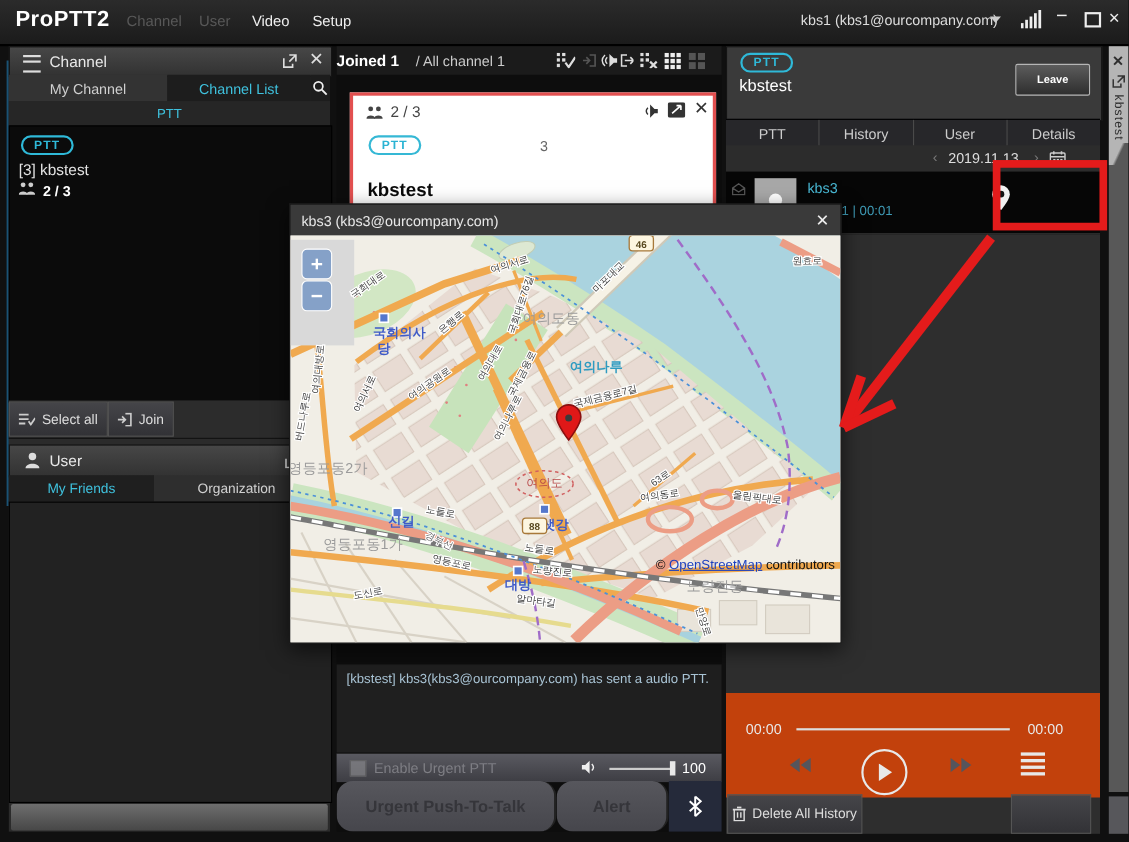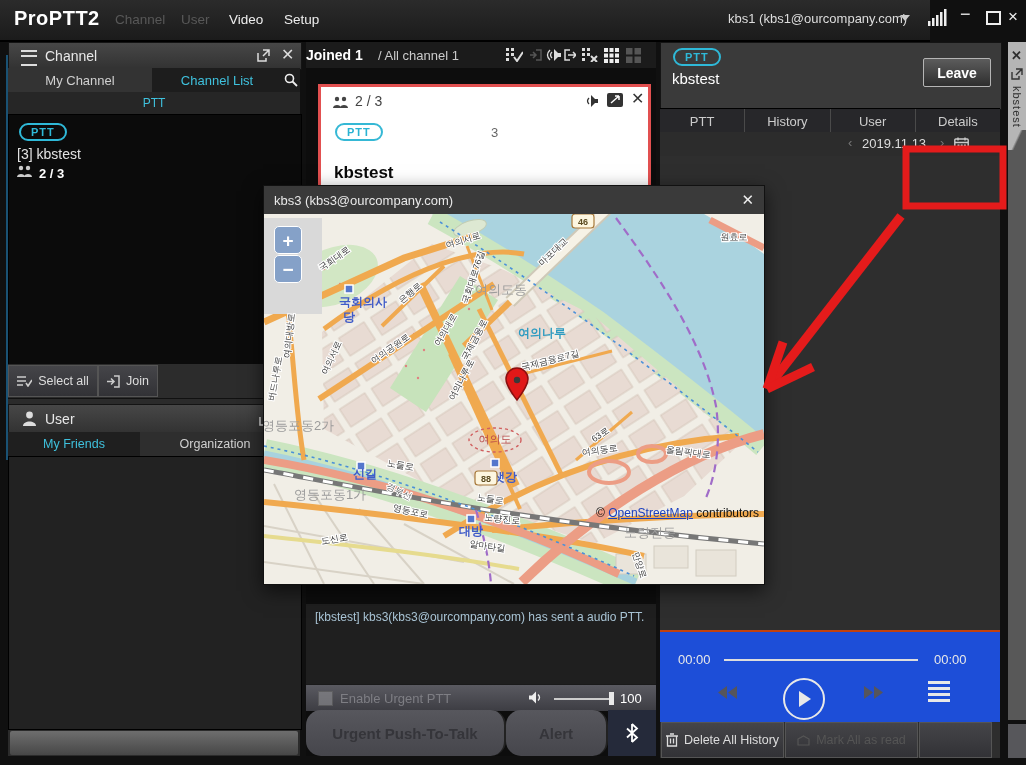--- a/index.html
+++ b/index.html
@@ -1,21 +1,21 @@
 <!DOCTYPE html>
 <html><head>
 <meta charset="utf-8">
 <style>
   html,body{margin:0;padding:0;}
   body{width:1026px;height:765px;position:relative;overflow:hidden;background:#101010;
        font-family:"Liberation Sans",sans-serif;font-size:13px;color:#ddd;}
   .abs{position:absolute;}
   svg{display:block;}
   
-  .topbar{left:0;top:0;width:930px;height:40px;background:linear-gradient(#2b2b2b,#1b1b1b);border-bottom:2px solid #000;text-align:center;}
+  .topbar{left:0;top:0;width:1026px;height:40px;background:linear-gradient(#2b2b2b,#1b1b1b);border-bottom:2px solid #000;text-align:center;}
   .logo{left:14px;top:7px;font-size:20px;font-weight:bold;color:#fff;letter-spacing:.5px;}
   .menu{top:12px;font-size:13.5px;}
   .menu.dim{color:#585858;}
   .menu.lit{color:#eee;}
   .account{left:728px;top:11px;color:#ddd;}
   .caret{width:0;height:0;border-left:5px solid transparent;border-right:5px solid transparent;border-top:6px solid #ccc;}
   
   .phead{background:linear-gradient(#474747,#323232);border:1px solid #141414;}
   .ptitle{font-size:14px;color:#e8e8e8;}
   .tabbtn{display:flex;align-items:center;justify-content:center;font-size:13px;color:#d0d0d0;}
@@ -38,27 +38,27 @@
   .rowdark{background:#292929;border-top:1px solid #000;border-bottom:1px solid #000;}
   .msgarea{background:#1f1f1f;color:#a9c4d5;font-size:12px;}
   .urgrow{background:linear-gradient(#5a5a61,#3d3d43);border-top:1px solid #1a1a1a;}
   .disbtn{background:linear-gradient(#57575d,#46464c);color:#35353a;font-weight:bold;font-size:15px;
           display:flex;align-items:center;justify-content:center;border-right:2px solid #222;border-radius:15px;}
   .btcell{background:#252a3a;display:flex;align-items:center;justify-content:center;}
   .chkbox{width:13px;height:13px;background:#8b8b8f;border:1px solid #666;opacity:.65;}
   
   .rtop{background:#3a3a3a;border:1px solid #141414;}
   .leavebtn{background:linear-gradient(#5c5c5c,#2e2e2e);border:1px solid #b5b5b5;border-radius:2px;
-            color:#fff;font-weight:bold;font-size:14px;display:flex;align-items:center;justify-content:center;}
+            color:#fff;font-weight:bold;font-size:10px;display:flex;align-items:center;justify-content:center;}
   .rtabs{background:#27272a;border-top:1px solid #000;border-bottom:1px solid #000;display:flex;}
   .rtab{flex:1;display:flex;align-items:center;justify-content:center;font-size:13px;color:#ccc;border-right:1px solid #4a4a4a;}
   .daterow{background:#2c2c2c;color:#ddd;}
   .histlist{background:#060606;border-bottom:1px solid #333;}
   .avatar{background:#a8a8a8;display:flex;align-items:flex-end;justify-content:center;}
-  .player{background:#1d4ed8;border-top:2px solid #c2410c;}
+  .player{background:#c2410c;border-top:5px solid #c2410c;}
   .ptime{font-size:13px;color:#e8e8e8;}
   .pline{height:2px;background:#ddd;}
   .menu4 div{width:22px;height:2.5px;background:#e8e8e8;margin-bottom:3.5px;}
   .playcirc{width:38px;height:38px;border:2.5px solid #e8e8e8;border-radius:50%;display:flex;align-items:center;justify-content:center;}
   
   .striplight{background:#b5b5b5;}
   .stripdark{background:#585858;}
   .vtext{writing-mode:vertical-rl;font-size:11px;color:#2e2e2e;letter-spacing:1px;}
   
   .popup{left:263px;top:185px;width:500px;height:398px;background:#3a3a3a;border:1px solid #111;
@@ -334,20 +334,43 @@
           <rect x="0.8" y="2" width="13.4" height="11" rx="1" stroke="#ccc" stroke-width="1.4" fill="none"></rect>
           <path d="M1,5.5 h13 M4,0.5 v3 M11,0.5 v3" stroke="#ccc" stroke-width="1.4"></path>
           <g fill="#ccc">
             <rect x="3.5" y="7.5" width="2" height="2"></rect>
             <rect x="6.7" y="7.5" width="2" height="2"></rect>
             <rect x="9.9" y="7.5" width="2" height="2"></rect>
           </g>
         </svg>
     </span>
   </div>
+  <div class="abs histlist" style="left:0;top:114px;width:340px;height:56px">
+    <div>
+      <span class="abs" style="left:5px;top:10px">
+        <svg width="13" height="12">
+            <path d="M1,5 L6.5,1 L12,5 V11 H1 Z M1,5 L6.5,8.5 L12,5" stroke="#555" stroke-width="1.2" fill="none"></path>
+          </svg>
+      </span>
+      <span class="abs avatar" style="left:26px;top:6px;width:38px;height:38px">
+        <svg width="22" height="26">
+            <circle cx="11" cy="8" r="6" fill="#fff"></circle>
+            <path d="M0,26 c0,-10 22,-10 22,0 z" fill="#fff"></path>
+          </svg>
+      </span>
+      <span class="abs" style="left:74px;top:7px;color:#49b8d4">kbs3</span>
+      <span class="abs" style="left:105px;top:28px;font-size:12px;color:#3f9ab5">1 | 00:01</span>
+      <span class="abs" style="left:240px;top:12px">
+        <svg width="20" height="24">
+            <path d="M10,23 C10,23 2,13.5 2,8.5 A8,8 0 1 1 18,8.5 C18,13.5 10,23 10,23 Z" fill="#f2f2f2"></path>
+            <circle cx="10" cy="8.5" r="3" fill="#141414"></circle>
+          </svg>
+      </span>
+    </div>
+  </div>
 
   <div class="abs player" style="left:0;top:588px;width:340px;height:90px">
     <span class="abs ptime" style="left:18px;top:20px">00:00</span>
     <span class="abs pline" style="left:64px;top:27px;width:194px"></span>
     <span class="abs ptime" style="left:274px;top:20px">00:00</span>
     <span class="abs" style="left:58px;top:54px">
       <svg width="20" height="13">
           <g fill="#55555c">
             <polygon points="9,0 9,13 0,6.5"></polygon>
             <polygon points="19,0 19,13 10,6.5"></polygon>
@@ -374,26 +397,20 @@
         <div></div>
       </span>
   </div>
 
   <div class="abs btn" style="left:1px;top:680px;width:121px;height:34px">
     <svg width="12" height="14">
         <path d="M0,3 h12 M4,1 h4" stroke="#ddd" stroke-width="1.5"></path>
         <path d="M1.5,3 v10 h9 v-10 M4.5,5.5 v5 M7.5,5.5 v5" stroke="#ddd" stroke-width="1.3" fill="none"></path>
       </svg>
     <span>Delete All History</span>
-  </div>
-  <div class="abs btn" style="left:125px;top:680px;width:131px;height:34px;color:#555">
-    <svg width="13" height="11">
-        <path d="M1,4 L6.5,1 L12,4 V10 H1 Z" stroke="#555" stroke-width="1.2" fill="none"></path>
-      </svg>
-    <span>Mark All as read</span>
   </div>
   <div class="abs btn" style="left:259px;top:680px;width:71px;height:34px"></div>
 </div>
 
 <div class="abs" style="left:1008px;top:42px;width:18px;height:716px;z-index:5">
   <div class="abs striplight" style="left:0;top:0;width:18px;height:88px">
     <span class="abs" style="left:3px;top:6px;font-size:13px;color:#2e2e2e;font-weight:bold">✕</span>
     <span class="abs" style="left:3px;top:26px">
       <svg width="12" height="12">
           <path d="M1,4 v7 h7 v-3 M5,1 h6 v6 M11,1 L5,7" stroke="#333" stroke-width="1.4" fill="none"></path>

